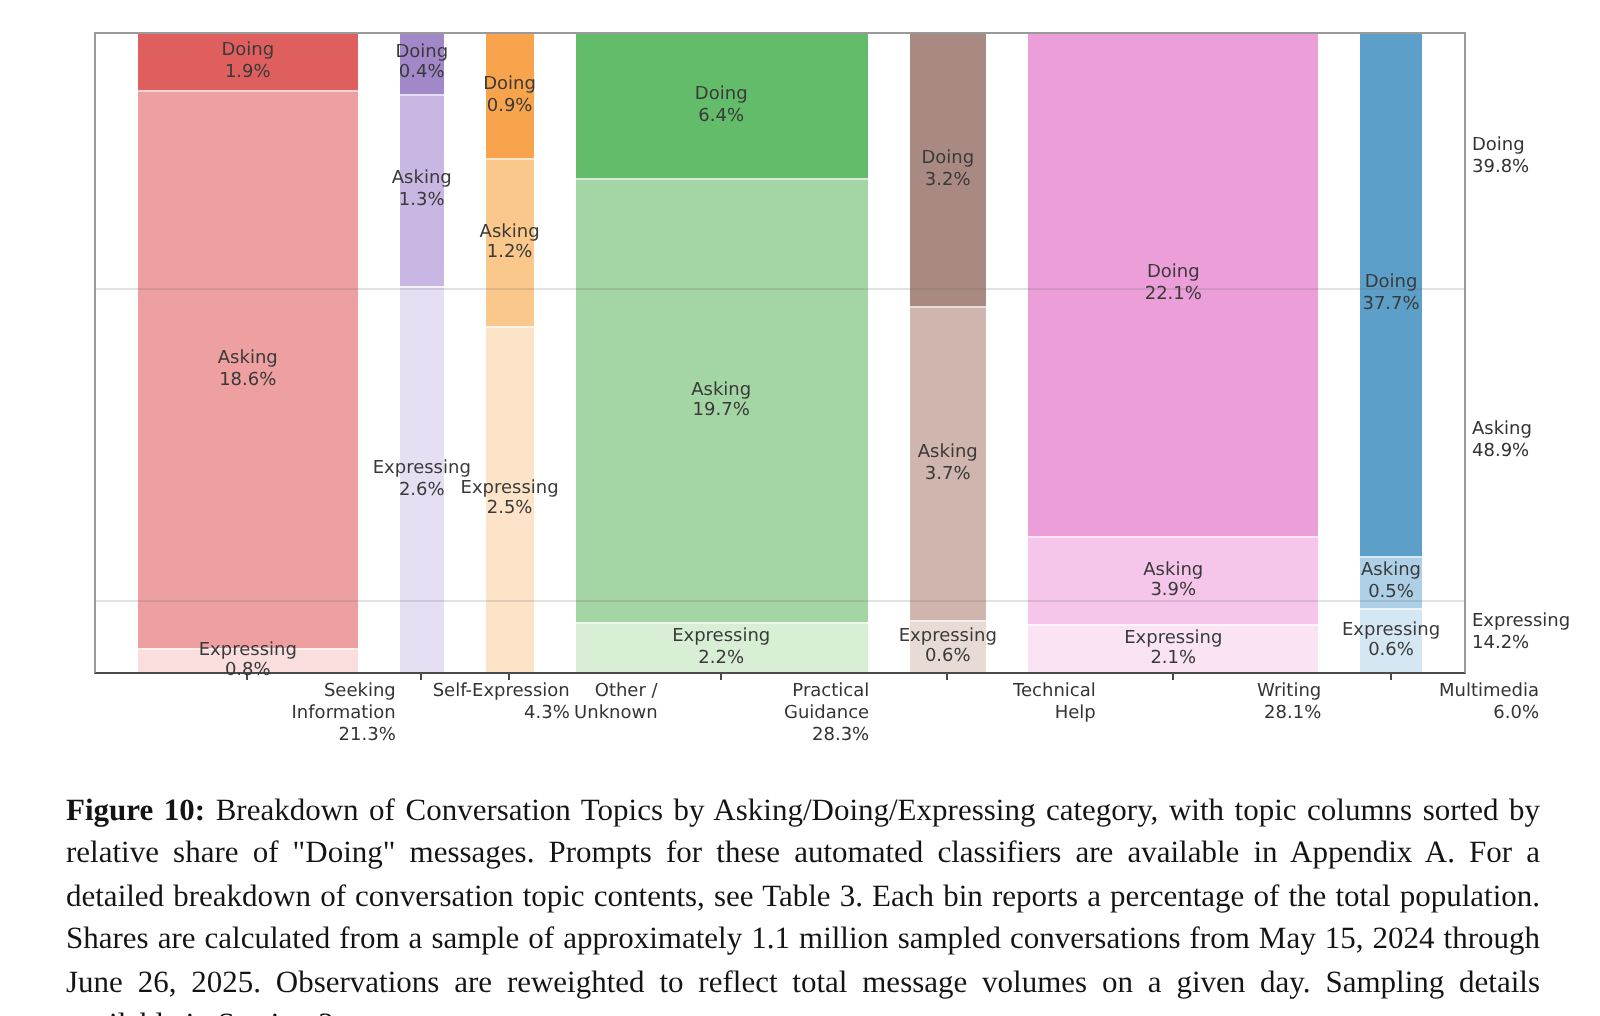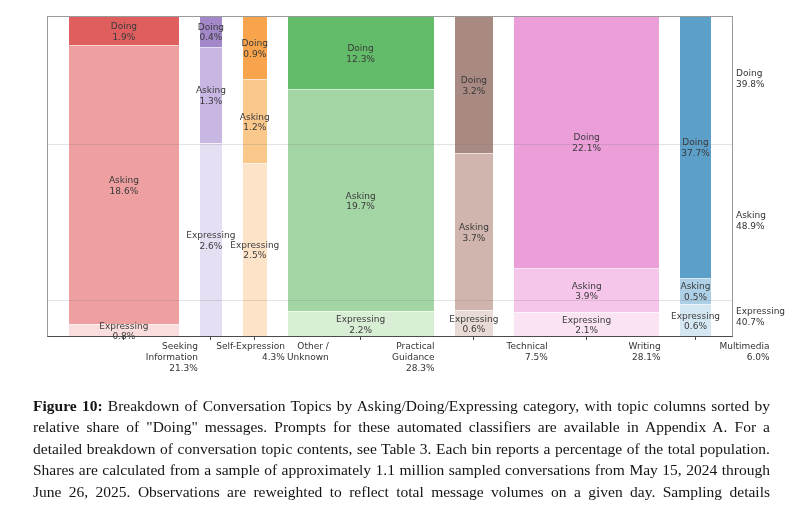--- a/index.html
+++ b/index.html
@@ -88,21 +88,21 @@
             <div class="seg-label">
               <div class="">Expressing</div>
               <div class="">2.5%</div>
             </div>
           </div>
         </div>
         <div class="mosaic-column" style="left: 239.676px; width: 145.882px;">
           <div class="seg" style="height: 72.1413px; background: rgb(99, 188, 105);">
             <div class="seg-label">
               <div class="">Doing</div>
-              <div class="">12.3%</div>
+              <div class="">6.4%</div>
             </div>
           </div>
           <div class="seg" style="height: 222.06px; background: rgb(164, 213, 164);">
             <div class="seg-label">
               <div class="">Asking</div>
               <div class="">19.7%</div>
             </div>
           </div>
           <div class="seg" style="height: 24.7986px; background: rgb(216, 238, 213);">
             <div class="seg-label">
@@ -192,21 +192,21 @@
       </div>
       <div class="tick" style="left: 359.617px;"></div>
       <div class="xlabel" style="left: 359.617px;">
         <div class="">Practical</div>
         <div class="">Guidance</div>
         <div class="">28.3%</div>
       </div>
       <div class="tick" style="left: 472.889px;"></div>
       <div class="xlabel" style="left: 472.889px;">
         <div class="">Technical</div>
-        <div class="">7.5%</div>
+        <div class="">Help</div>
       </div>
       <div class="tick" style="left: 585.645px;"></div>
       <div class="xlabel" style="left: 585.645px;">
         <div class="">Writing</div>
         <div class="">28.1%</div>
       </div>
       <div class="tick" style="left: 694.535px;"></div>
       <div class="xlabel" style="left: 694.535px;">
         <div class="">Multimedia</div>
         <div class="">6.0%</div>
@@ -214,17 +214,17 @@
       <div class="rlabel" style="top: 79.481px;">
         <div class="">Doing</div>
         <div class="">39.8%</div>
       </div>
       <div class="rlabel" style="top: 220.957px;">
         <div class="">Asking</div>
         <div class="">48.9%</div>
       </div>
       <div class="rlabel" style="top: 316.976px;">
         <div class="">Expressing</div>
-        <div class="">40.7%</div>
+        <div class="">14.2%</div>
       </div>
     </div>
   <p class="caption"><b>Figure 10:</b><span> Breakdown of Conversation Topics by Asking/Doing/Expressing category, with topic columns sorted by relative share of "Doing" messages. Prompts for these automated classifiers are available in Appendix A. For a detailed breakdown of conversation topic contents, see Table 3. Each bin reports a percentage of the total population. Shares are calculated from a sample of approximately 1.1 million sampled conversations from May 15, 2024 through June 26, 2025. Observations are reweighted to reflect total message volumes on a given day. Sampling details available in Section 3.</span></p>
 </div>
 
 </body></html>

